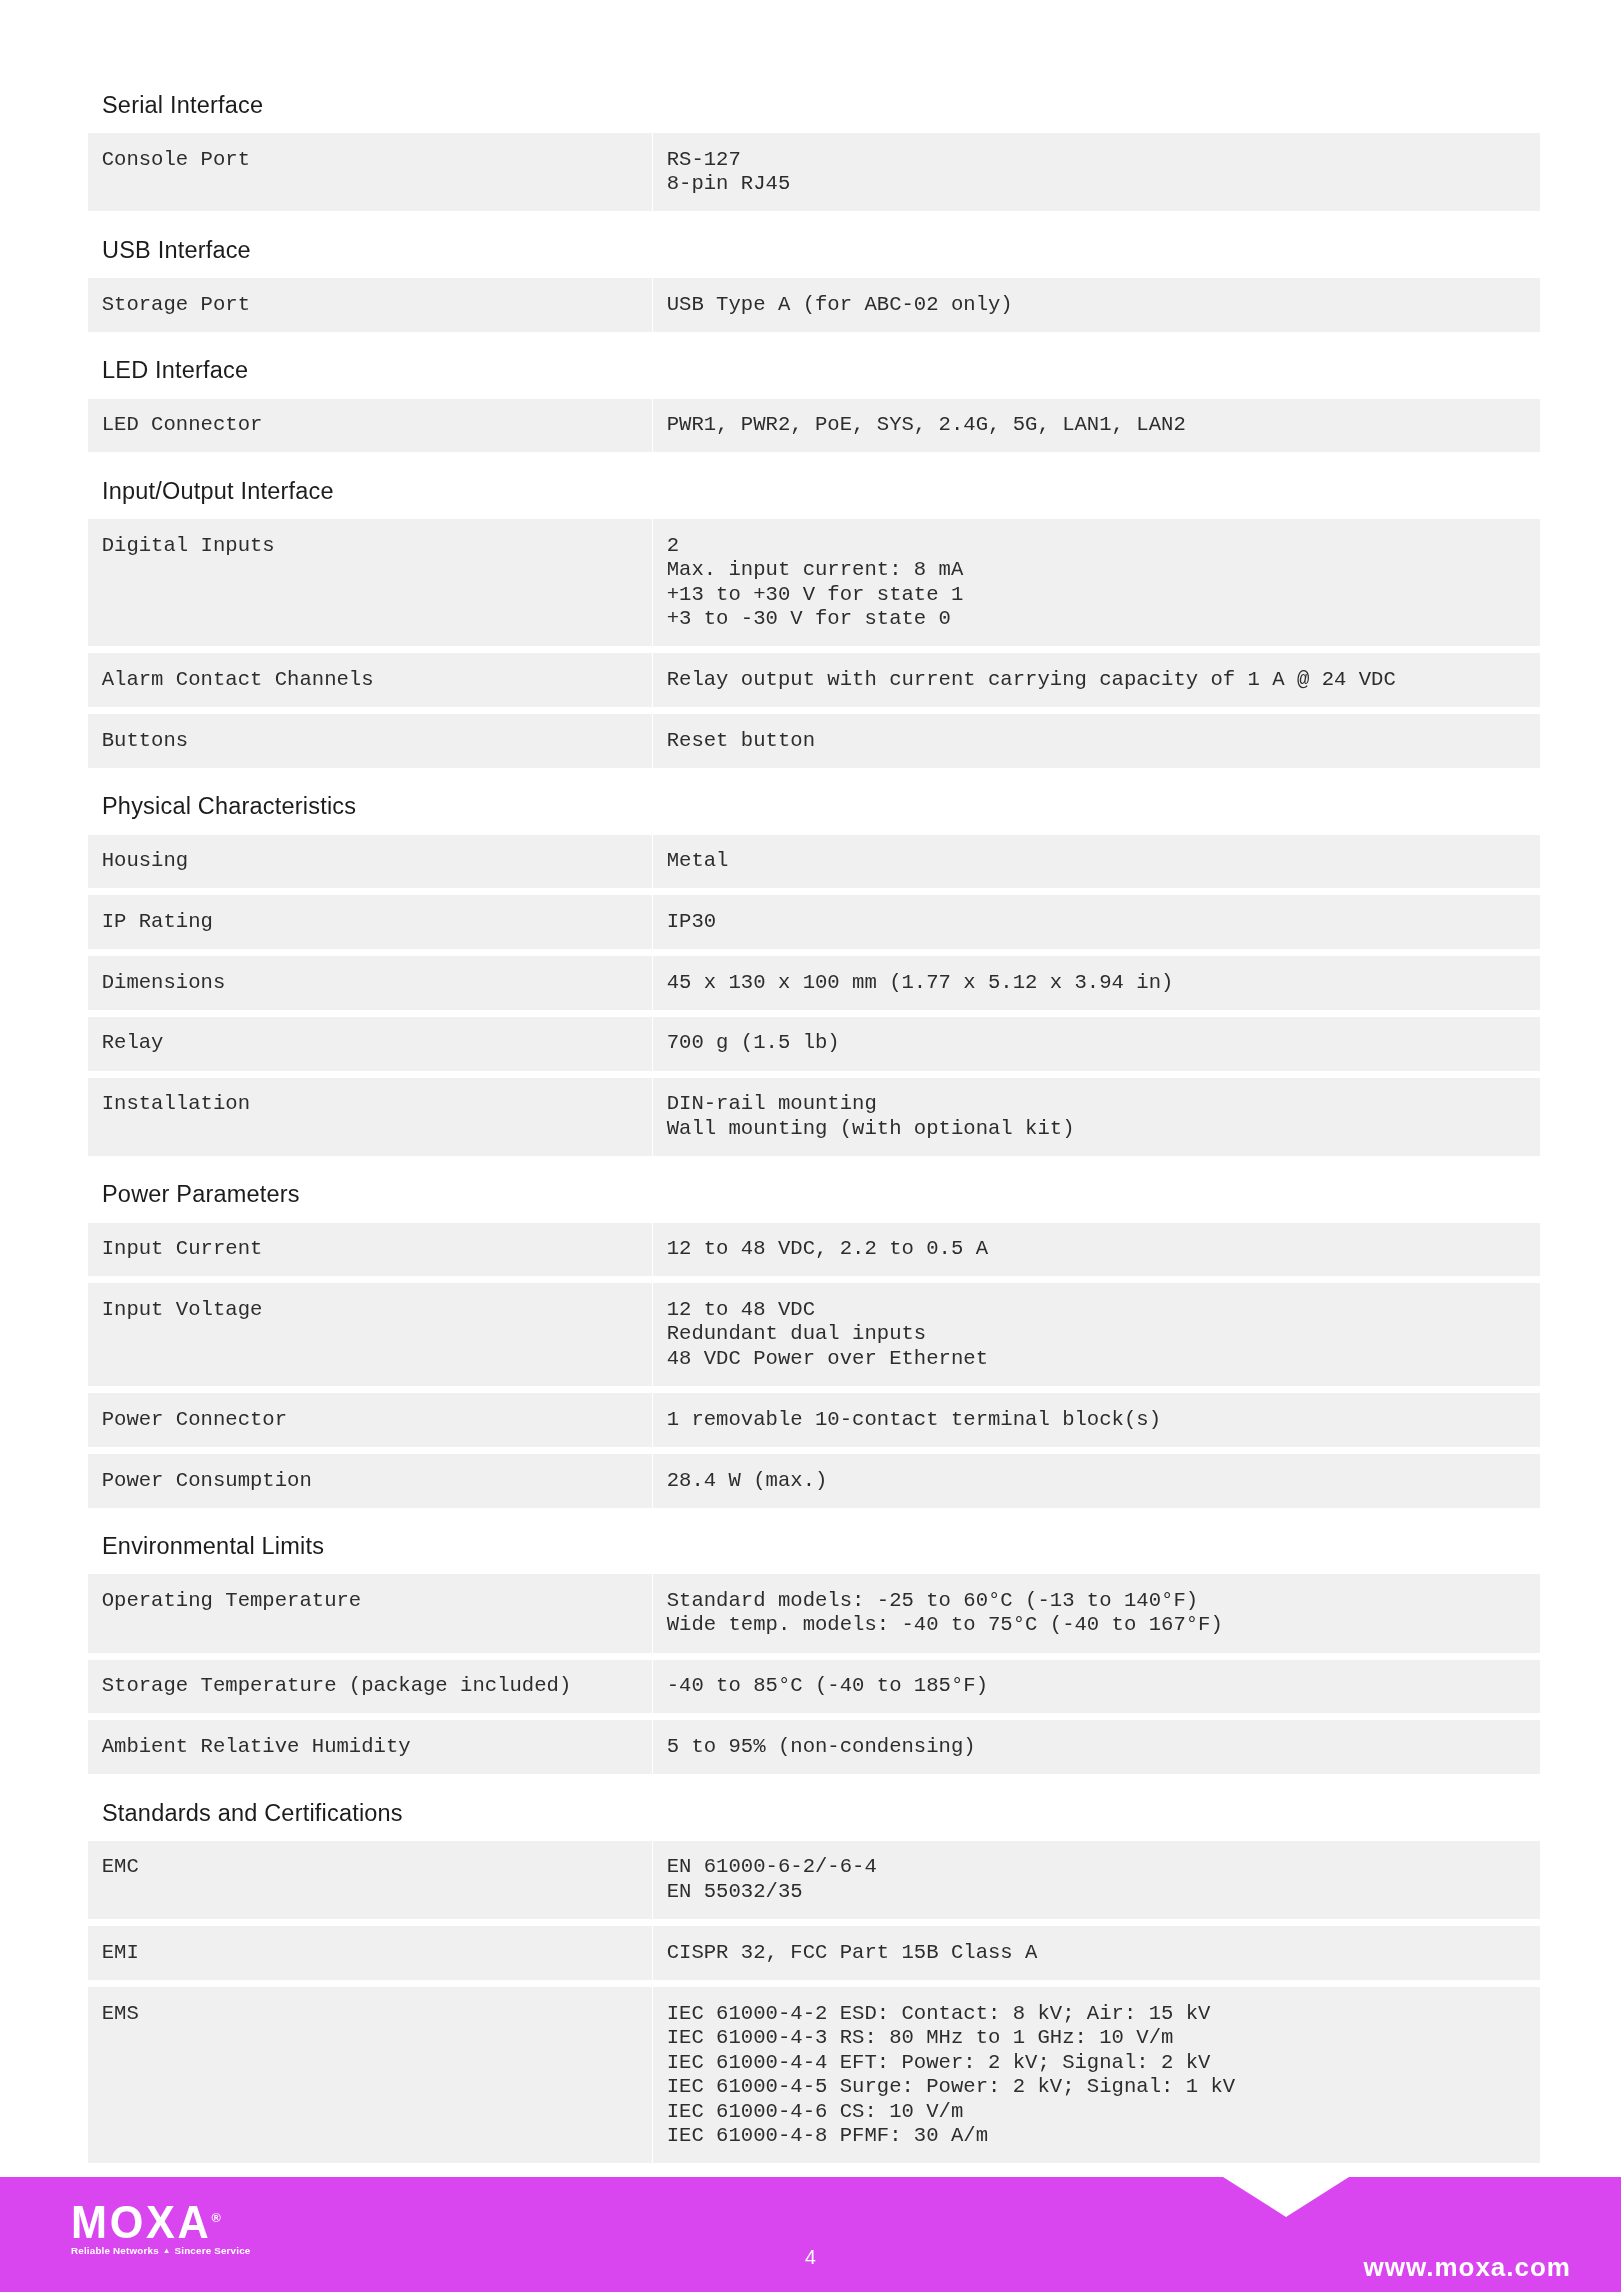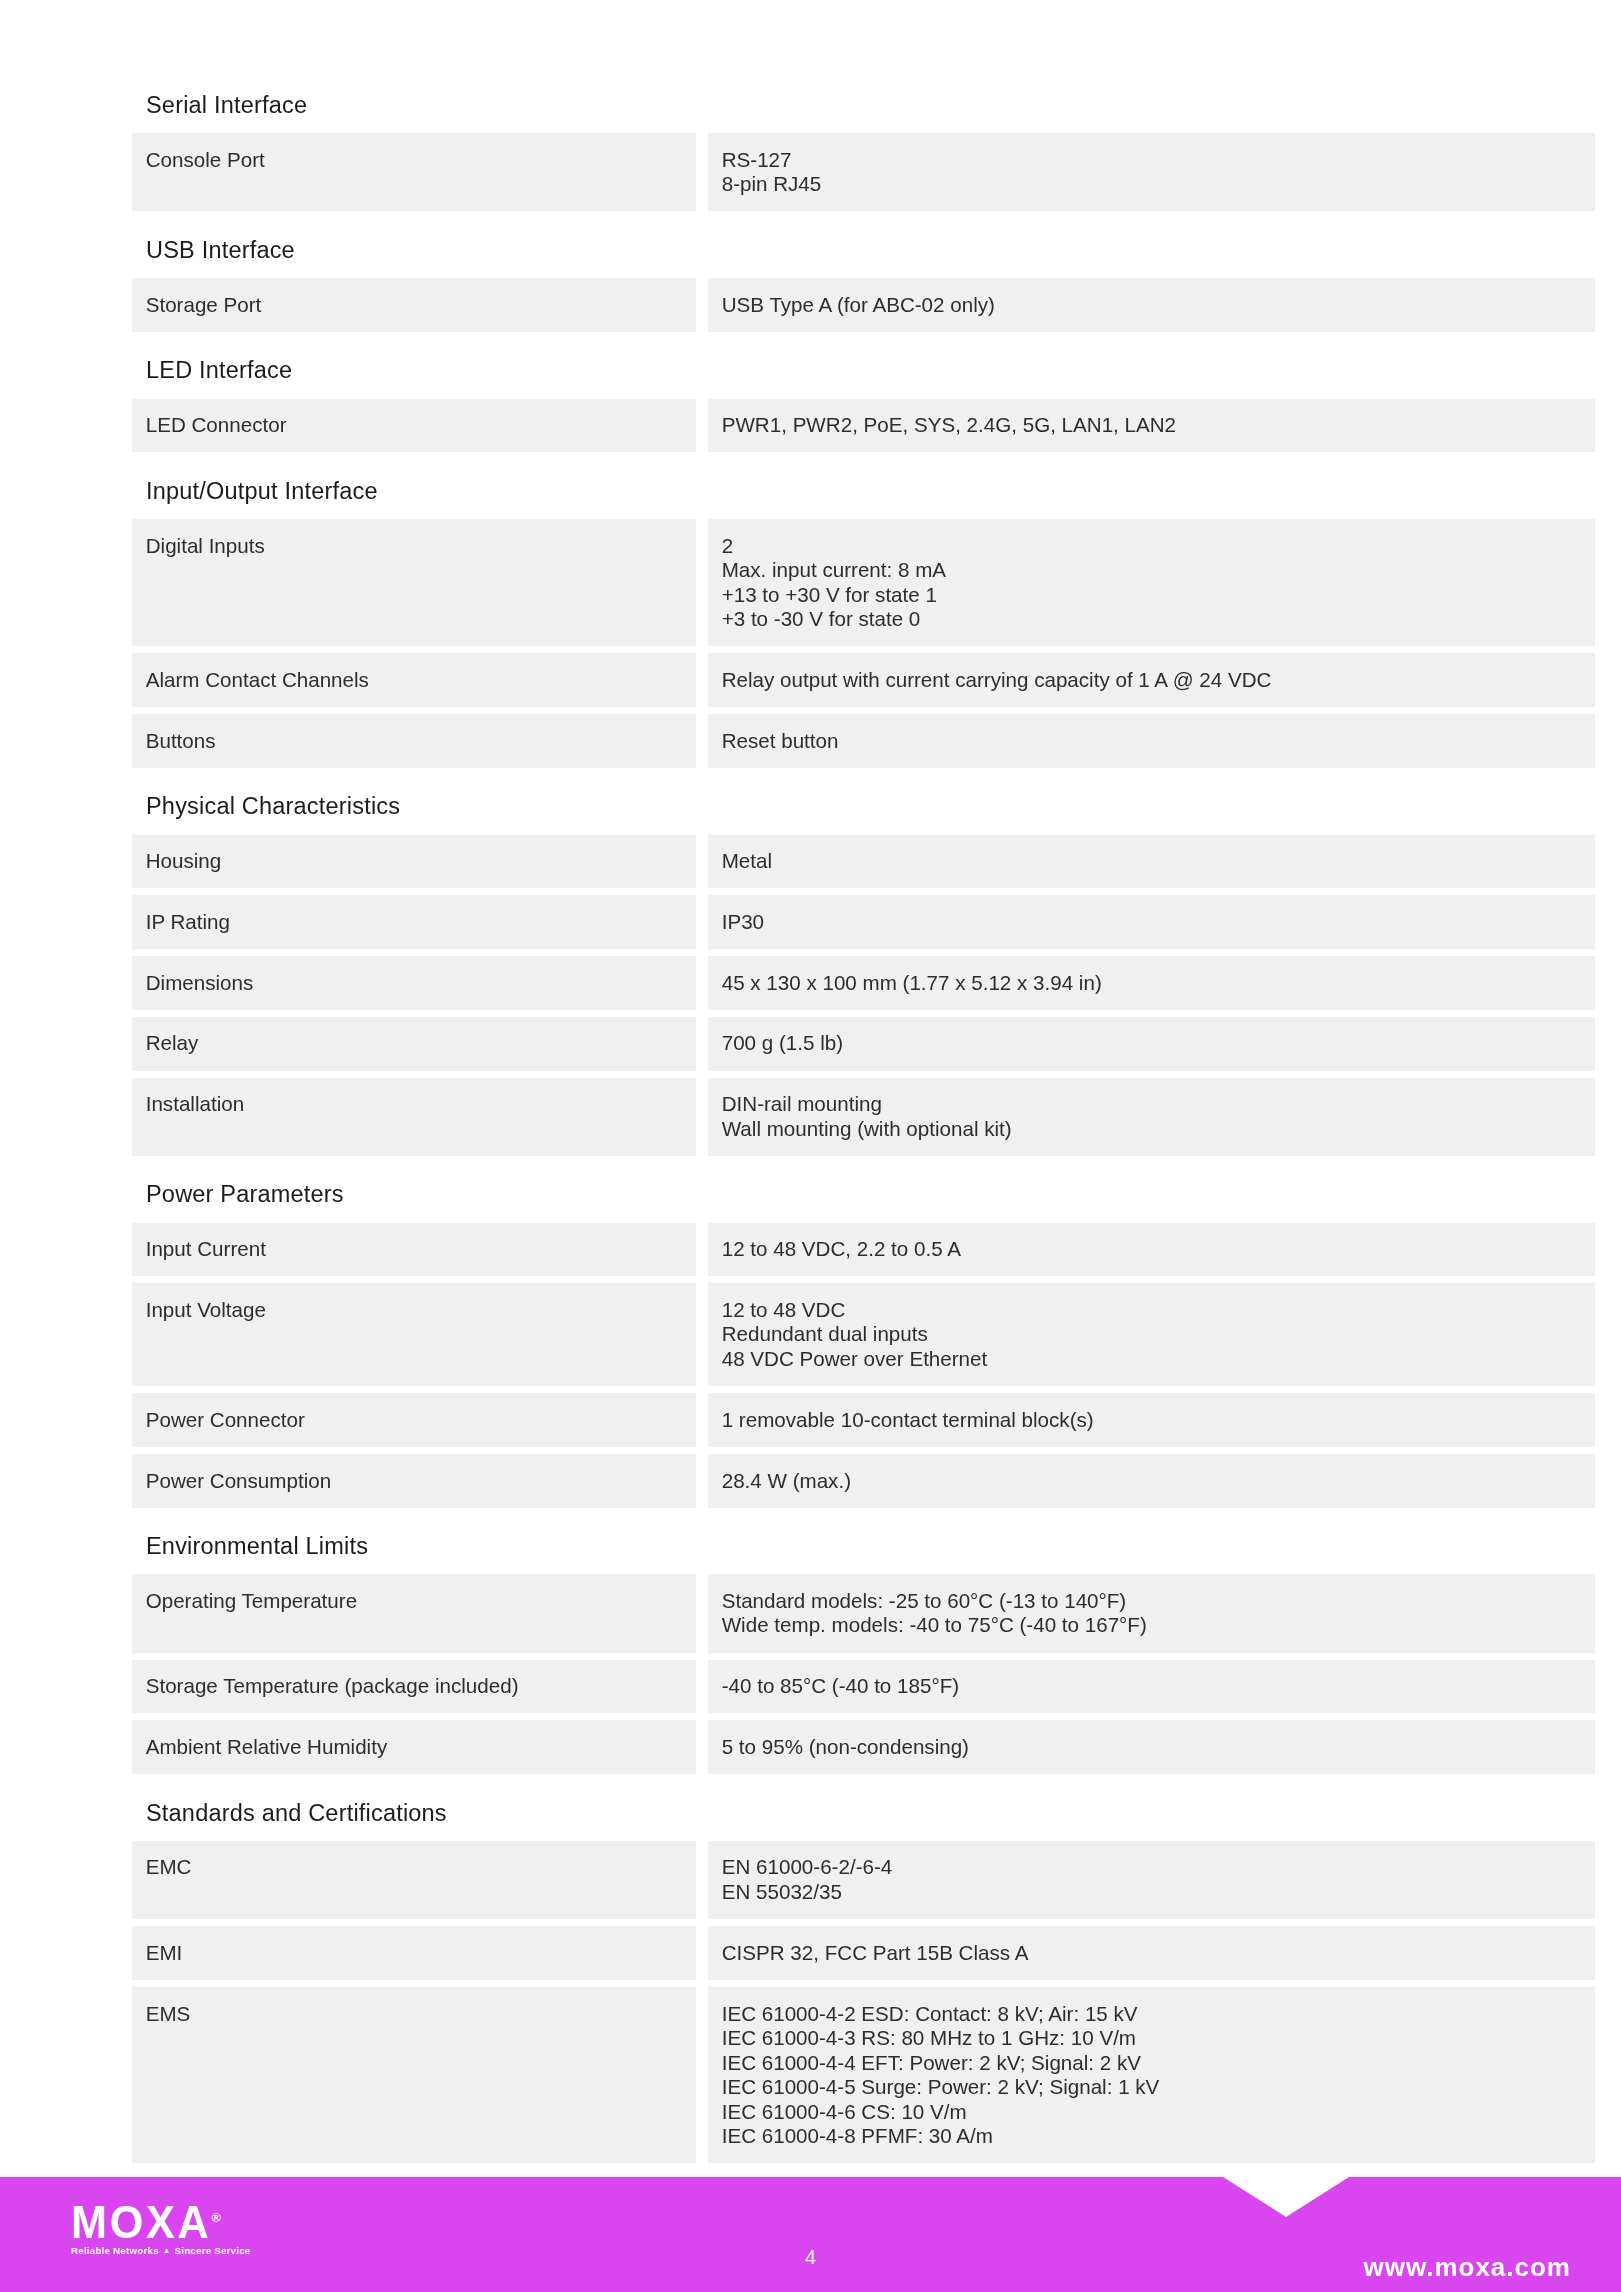--- a/index.html
+++ b/index.html
@@ -8,36 +8,37 @@
     position: relative;
     background: #ffffff;
     font-family: "Liberation Sans", sans-serif;
     overflow: hidden;
   }
   .content {
     position: absolute;
     top: 0; left: 0; width: 1621px;
     padding-top: 92px;
   }
-  .section { margin: 25.5px 0 0 0; padding-left: 44px; }
+  .section { margin: 25.5px 0 0 0; }
   .section:first-child { margin-top: 0; }
   .section-title {
     font-size: 23.5px;
     line-height: 27.4px;
     color: #1c1c1c;
     margin: 0 0 13.7px 102px;
     font-weight: 400;
     letter-spacing: 0.2px;
   }
   .spec-row {
     display: grid;
     grid-template-columns: 564px 887px;
-    column-gap: 12px;
+    column-gap: 1px;
     margin-left: 88px;
     margin-bottom: 6.9px;
+    font-family: Liberation Mono, monospace;
   }
   .cell {
     background: #f0f0f0;
     box-sizing: border-box;
     padding: 14.7px 17.6px 14.7px 13.7px;
     font-size: 20.6px;
     line-height: 24.5px;
     color: #2d2d2d;
   }
   .value-line { min-height: 24.5px; }

